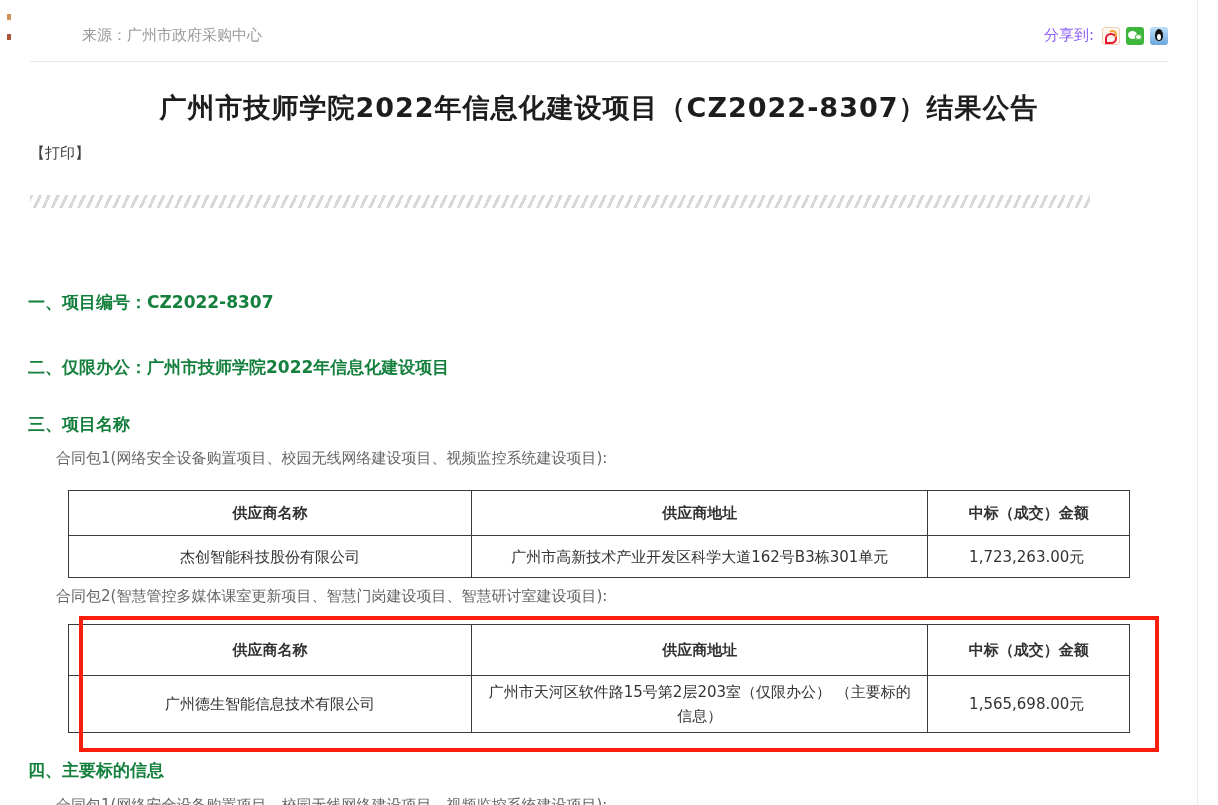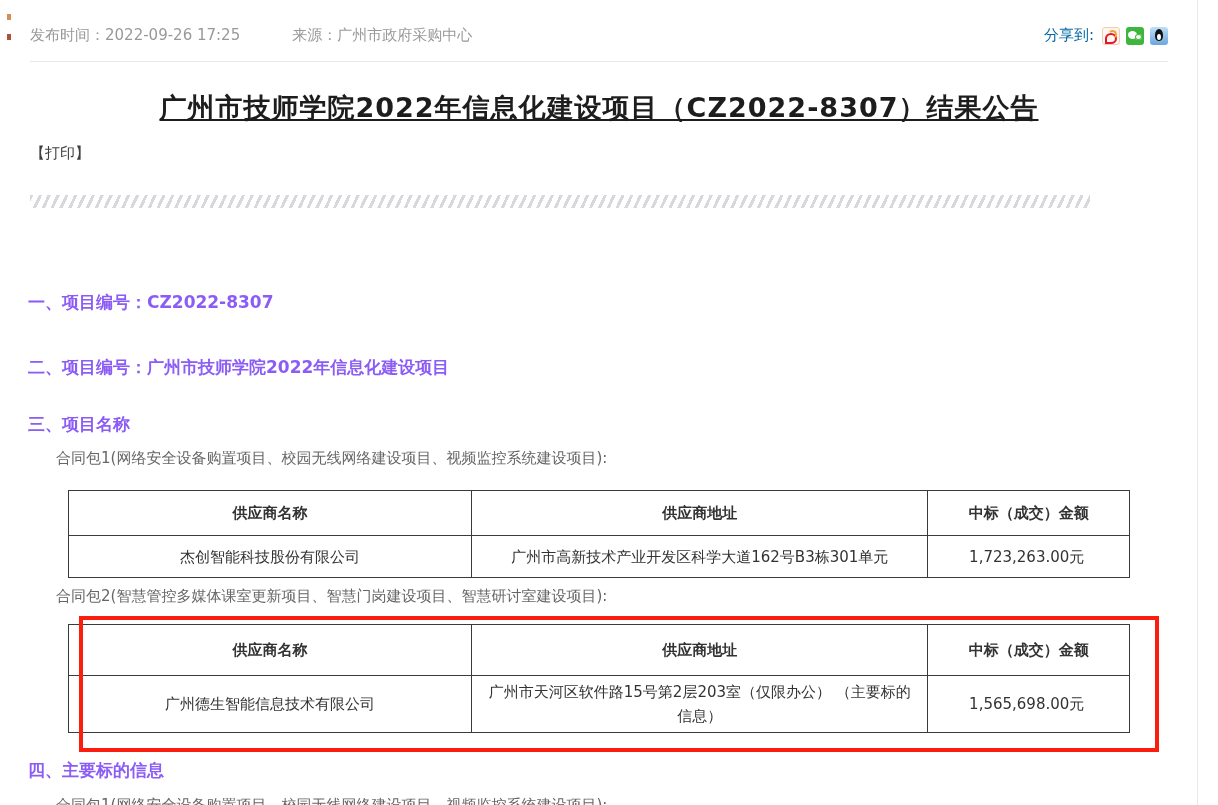--- a/index.html
+++ b/index.html
@@ -12,21 +12,21 @@
 
   
   .edge-mark1 { left:7px; top:14px; width:4px; height:6px; background:#d29055; }
   .edge-mark2 { left:7px; top:34px; width:4px; height:6px; background:#a9543a; }
 
   
   .meta-bar { left:30px; top:26px; width:1138px; display:flex; align-items:center;
     color:#999; font-size:15px; }
   .meta-source { margin-left:52px; }
   .meta-spacer { flex:1; }
-  .share-label { color:#0369a1; }
+  .share-label { color:#8b5cf6; }
   .share-icons { display:flex; gap:6px; margin-left:8px; }
   .sicon { width:18px; height:18px; border-radius:3px; position:relative; cursor:pointer; }
   .sicon-weibo { background:#fff7ef; border:1px solid #f0cdb4; }
   .sicon-weibo::before { content:""; position:absolute; left:2px; top:5px; width:8px; height:7px;
     border:2px solid #e6162d; border-radius:50% 50% 50% 0; }
   .sicon-weibo::after { content:""; position:absolute; right:2px; top:2px; width:5px; height:5px;
     border:2px solid #f7a237; border-left-color:transparent; border-bottom-color:transparent;
     border-radius:50%; }
   .sicon-wechat { background:#3db63b; }
   .sicon-wechat::before { content:""; position:absolute; left:2px; top:4px; width:9px; height:8px;
@@ -36,30 +36,30 @@
   .sicon-qq { background:linear-gradient(#bfe0f7,#6ba6dd); }
   .sicon-qq::before { content:""; position:absolute; left:5px; top:2px; width:8px; height:12px;
     background:#111; border-radius:50% 50% 42% 42%; }
   .sicon-qq::after { content:""; position:absolute; left:7px; top:7px; width:4px; height:6px;
     background:#fff; border-radius:50%; }
 
   .meta-divider { left:30px; top:61px; width:1138px; height:1px; background:#e8e8e8; }
 
   
   .article-title { left:30px; top:90px; width:1138px; text-align:center;
-    font-size:27px; font-weight:bold; color:#1d1d1d; letter-spacing:1px;text-decoration:underline; }
+    font-size:27px; font-weight:bold; color:#1d1d1d; letter-spacing:1px; }
   .print-btn { left:30px; top:144px; width:1130px; 
     font-size:15px; color:#3f3f3f; cursor:pointer; }
 
   
   .hatch { left:30px; top:195px; width:1060px; height:13px;
     background:repeating-linear-gradient(115deg,#d7d7dc 0 3px,#ffffff 3px 8px); }
 
   
-  .sec-heading { left:28px; font-size:17px; font-weight:bold; color:#8b5cf6; }
+  .sec-heading { left:28px; font-size:17px; font-weight:bold; color:#15803d; }
   .sec-1 { top:291px; } .sec-2 { top:356px; } .sec-3 { top:413px; } .sec-4 { top:759px;font-family:Liberation Mono, monospace; }
 
   .pkg-line { left:56px; font-size:15px; color:#666; }
   .pkg-1 { top:449px; } .pkg-2 { top:587px; }
 
   
   .result-table { border-collapse:collapse; width:1062px; table-layout:fixed;
     font-size:15px; color:#333; background:#fff; }
   .result-table th, .result-table td { border:1px solid #3a3a3a; text-align:center;
     vertical-align:middle; padding:4px 14px; line-height:1.6; }
@@ -79,41 +79,40 @@
   .bottom-partial { left:56px; top:796px; font-size:15px; color:#666; white-space:nowrap; }
 </style>
 </head>
 <body>
 
 <div class="abs page-right-border"></div>
 <div class="abs edge-mark1"></div>
 <div class="abs edge-mark2"></div>
 
 <div class="abs meta-bar">
-  <span>发布时间：2022-09-26 17:25</span>
   <span class="meta-source">来源：广州市政府采购中心</span>
   <span class="meta-spacer"></span>
   <span class="share-label">分享到:</span>
   <span class="share-icons">
     <span class="sicon sicon-weibo"></span>
     <span class="sicon sicon-wechat"></span>
     <span class="sicon sicon-qq"></span>
   </span>
 </div>
 
 <div class="abs meta-divider"></div>
 
 <h1 class="abs article-title">广州市技师学院2022年信息化建设项目（CZ2022-8307）结果公告</h1>
 
 <div class="abs print-btn">【打印】</div>
 
 <div class="abs hatch"></div>
 
 <div class="abs sec-heading sec-1">一、项目编号：CZ2022-8307</div>
-<div class="abs sec-heading sec-2">二、项目编号：广州市技师学院2022年信息化建设项目</div>
+<div class="abs sec-heading sec-2">二、仅限办公：广州市技师学院2022年信息化建设项目</div>
 <div class="abs sec-heading sec-3">三、项目名称</div>
 
 <div class="abs pkg-line pkg-1">合同包1(网络安全设备购置项目、校园无线网络建设项目、视频监控系统建设项目):</div>
 
 <table class="abs result-table table-1">
   <colgroup>
       <col class="col-supplier">
       <col class="col-address">
       <col class="col-amount">
     </colgroup>

